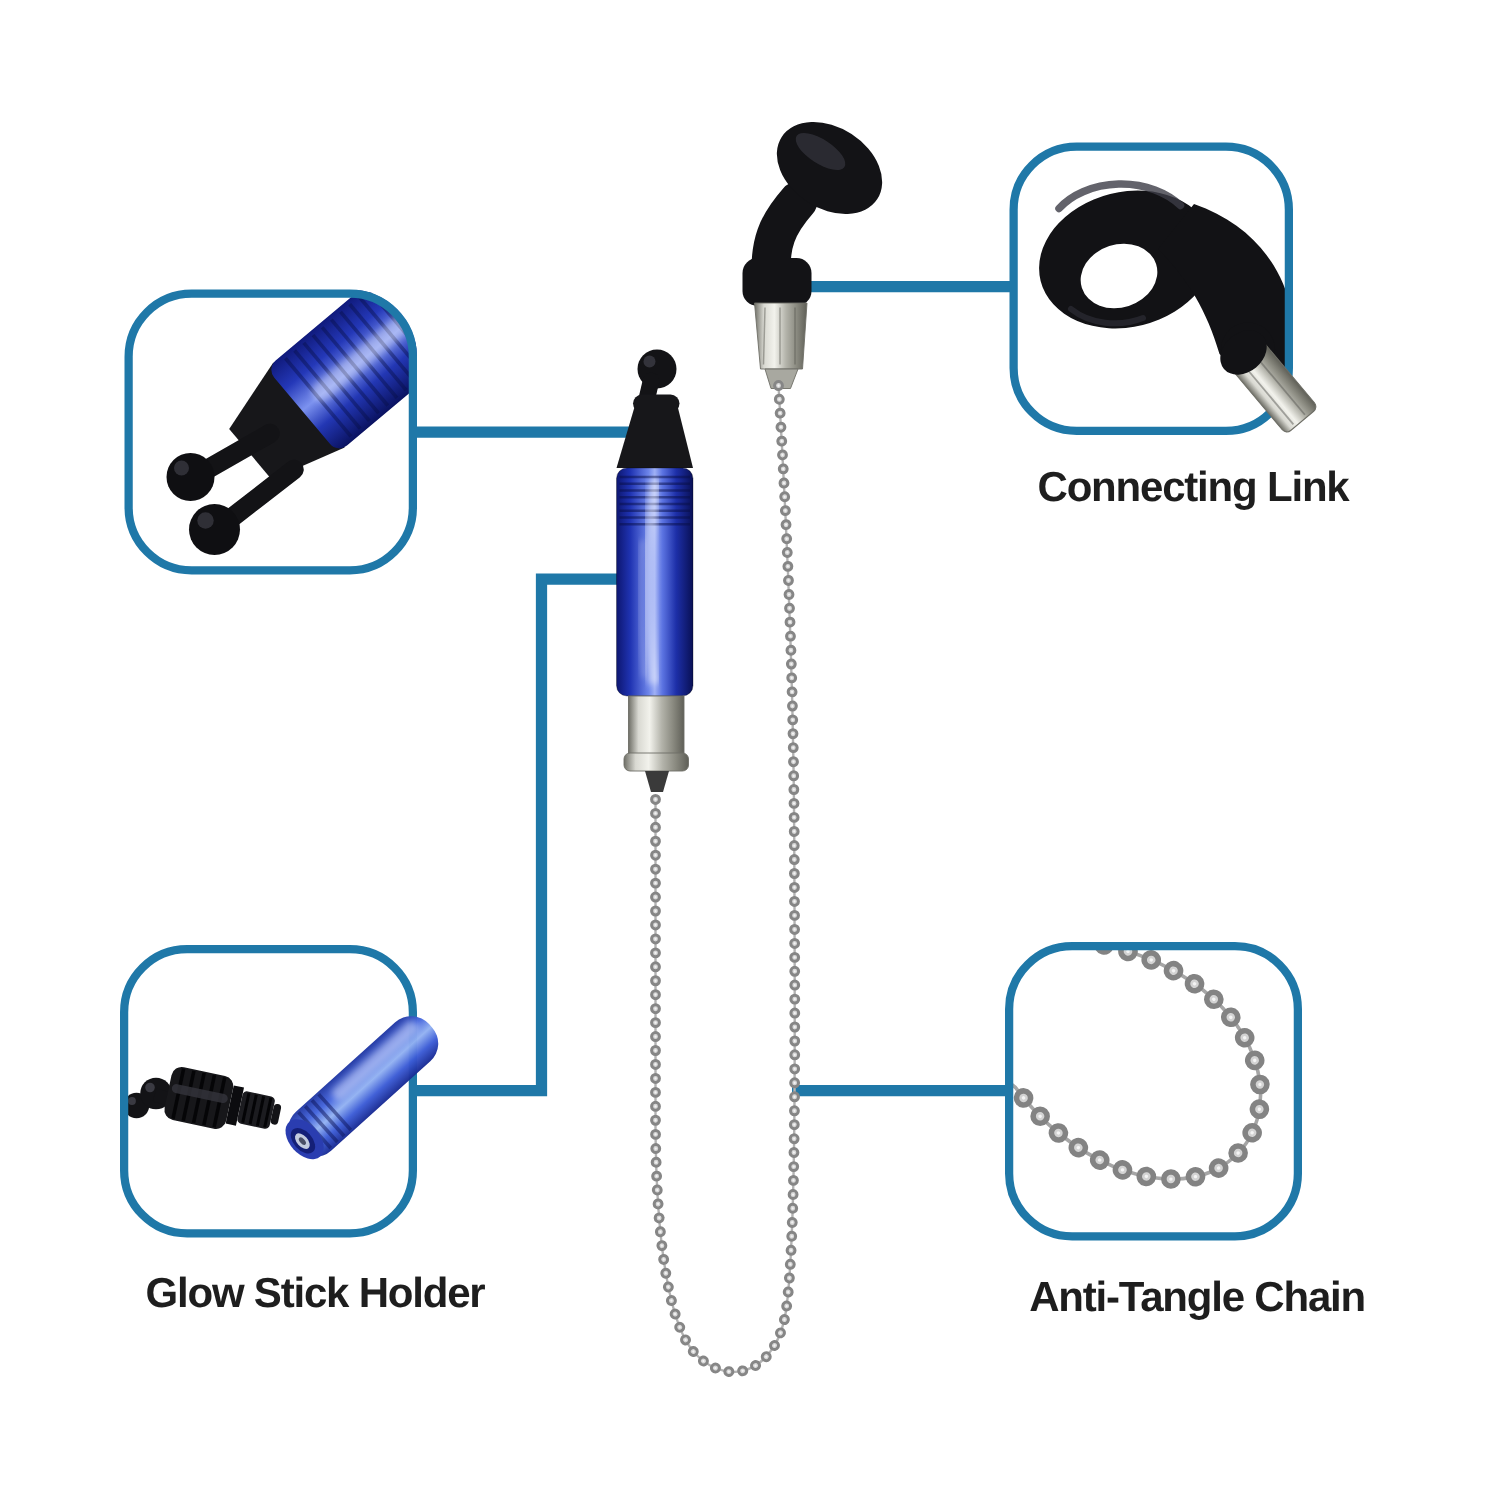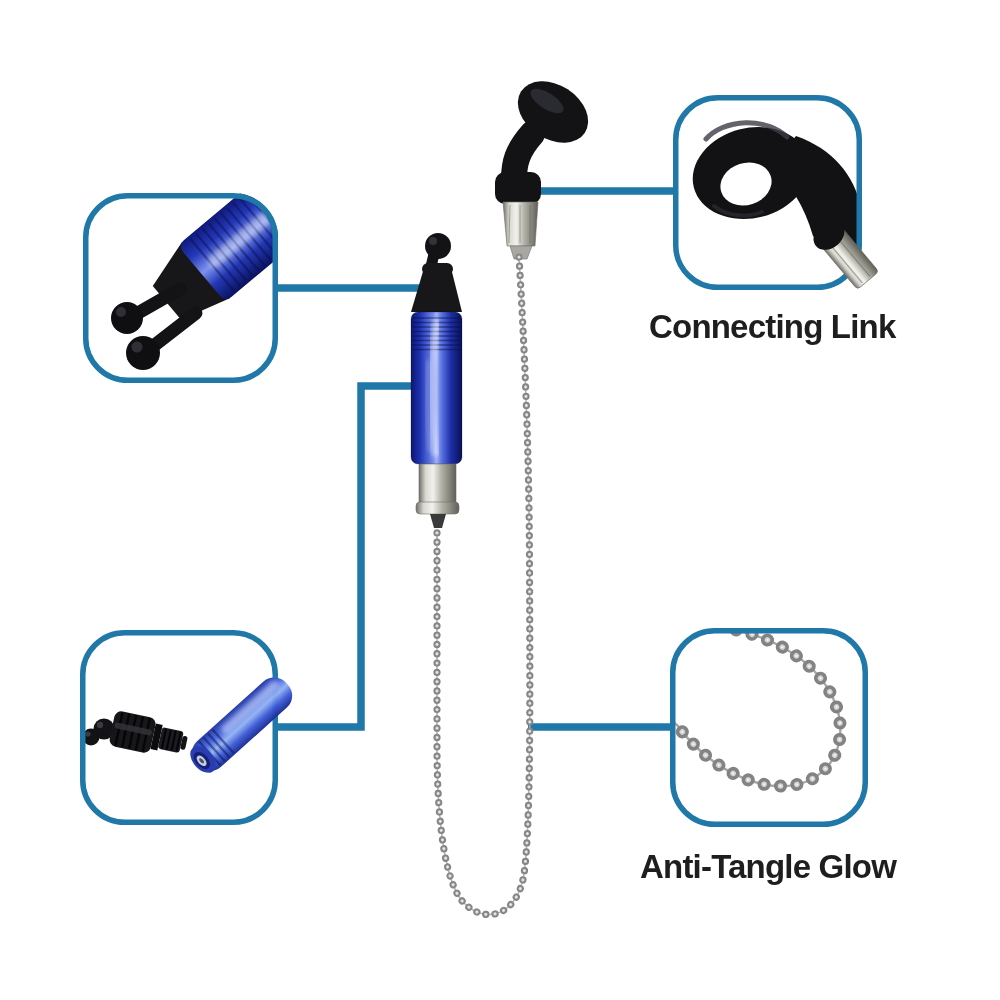--- a/index.html
+++ b/index.html
@@ -1,20 +1,20 @@
 <!DOCTYPE html>
 <html><head>
 <meta charset="utf-8">
 <style>
   html,body{margin:0;padding:0;background:#ffffff;}
   .stage{position:relative;width:1000px;height:1000px;background:#ffffff;overflow:hidden;
          font-family:"Liberation Sans",sans-serif;}
   .stage svg{position:absolute;left:0;top:0;}
-  .callout-label{position:absolute;font-weight:600;font-size:33px;line-height:1.05;
-                 letter-spacing:-0.8px;color:#1e1e1e;text-align:left;white-space:nowrap;}
+  .callout-label{position:absolute;font-weight:600;font-size:28px;line-height:1.05;
+                 letter-spacing:-0.8px;color:#1e1e1e;text-align:right;white-space:nowrap;}
   #label-clamping-jaw   {left:58px; top:415px; width:240px;}
   #label-connecting-link{left:649px;top:310px; width:250px;}
   #label-glow-stick-holder{left:53px;top:847px;width:270px;}
   #label-anti-tangle-chain{left:640px;top:850px;width:270px;}
 </style>
 </head>
 <body>
 
 <div class="stage">
 
@@ -219,14 +219,15 @@
     </g>
     <ellipse cx="191" cy="728" rx="10" ry="15.5" fill="#2a3db0"></ellipse>
     <ellipse cx="189.5" cy="728" rx="6.2" ry="10" fill="#141f77"></ellipse>
     <ellipse cx="189" cy="728" rx="3.6" ry="6.2" fill="#c3cbdf"></ellipse>
     <ellipse cx="189" cy="728" rx="1.6" ry="3" fill="#4a4f66"></ellipse>
     <rect x="224" y="716" width="74" height="8.5" rx="4" fill="rgba(255,255,255,0.42)" filter="url(#soft)"></rect>
   </g>
 </svg>
 
   <div class="callout-label" id="label-connecting-link">Connecting Link</div>
-  <div class="callout-label" id="label-anti-tangle-chain">Anti-Tangle Glow</div>
+  <div class="callout-label" id="label-glow-stick-holder">Glow Stick Holder</div>
+  <div class="callout-label" id="label-anti-tangle-chain">Anti-Tangle Chain</div>
 </div>
 
 </body></html>

